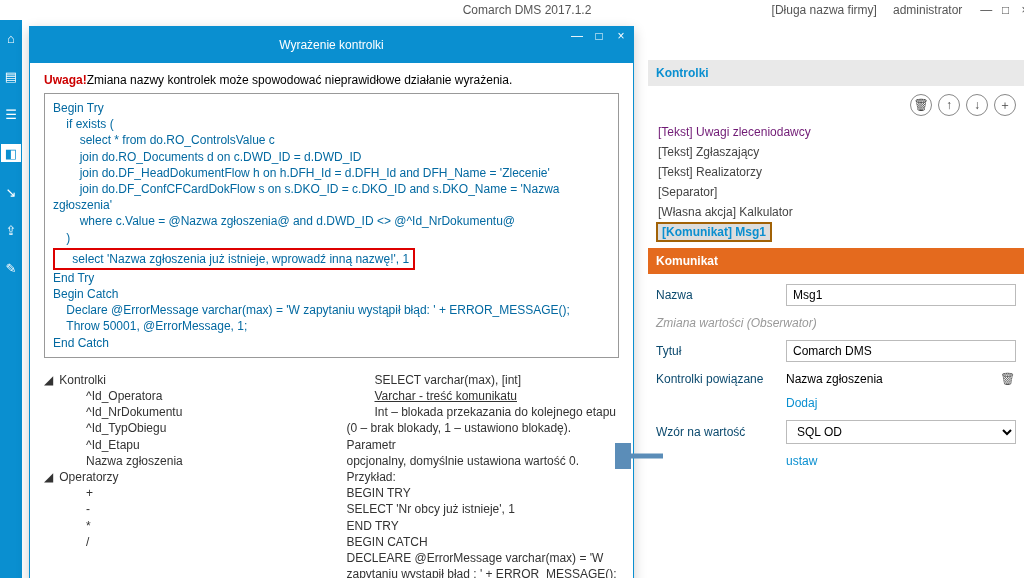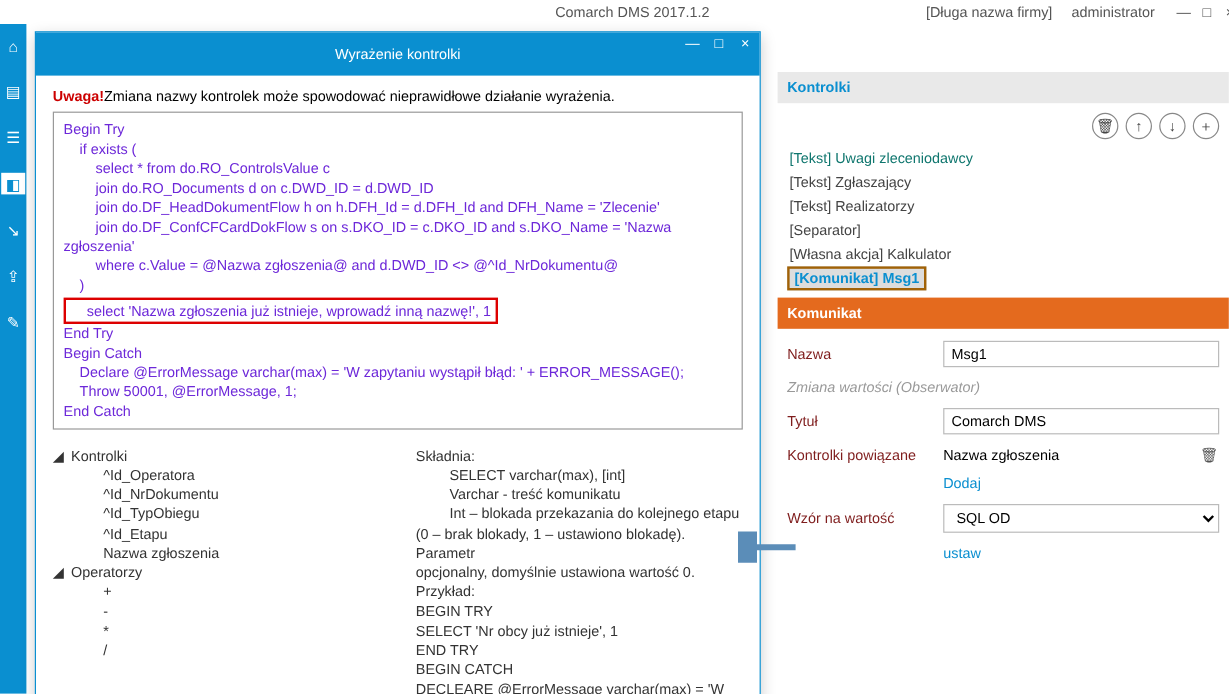--- a/index.html
+++ b/index.html
@@ -33,21 +33,21 @@
     .modal-titlebar {
       height: 36px; background: #0a8fd0; color: #fff; display: flex; align-items: center;
     }
     .modal-titlebar .t { margin: 0 auto; font-size: 12px; }
     .modal-titlebar .controls { position:absolute; right:4px; top:2px; display:flex; gap:6px; font-size:13px; }
     .modal-titlebar .controls span { cursor:pointer; width:16px; text-align:center; }
     .modal-body { padding: 10px 14px 14px 14px; }
     .warning { color: #000; margin-bottom: 6px; }
     .warning .tag { color: #c00; font-weight: bold; }
     .codebox {
-      border: 1px solid #999; padding: 6px 8px; font-family: inherit; color:#6d28d9;
+      border: 1px solid #999; padding: 6px 8px; font-family: inherit; color:#0369a1;
       line-height: 1.35; white-space: pre-wrap; position: relative;
     }
     .codebox .hl { border: 2px solid #d00; padding: 1px 4px; display: inline-block; margin-top:2px; }
     .help-panels { display:flex; margin-top: 14px; gap: 30px; line-height: 1.35; color:#333; }
     .help-panels .col { flex:1; }
     .help-panels .tri { font-family: "Segoe UI Symbol", sans-serif; margin-right:6px; }
     .help-panels .indent { padding-left: 42px; }
 
     
     .callout-arrow {
@@ -63,21 +63,21 @@
       display:flex; justify-content:flex-end; gap:6px; padding: 8px 8px 4px 8px;
     }
     .circ { width:22px; height:22px; border:1px solid #888; border-radius:50%;
             display:flex; align-items:center; justify-content:center; font-size:12px; color:#444; cursor:pointer; background:#fff; }
     .list { padding: 2px 8px 6px 8px; }
     .list-item { padding: 3px 2px; color:#444; border-bottom: none; }
     .list-item.sel { background:#ddd; border:2px solid #a16207; color:#0a8fd0; font-weight:bold; padding:1px 4px; display:inline-block; }
     .comms-header { background:#e46a1e; color:#fff; padding:6px 8px; font-weight:bold; }
     .form { padding: 10px 8px 0 8px; display:flex; flex-direction:column; gap:10px; }
     .form-row { display:flex; align-items:center; }
-    .form-row label { width:130px; color:#7f1d1d; }
+    .form-row label { width:130px; color:#0c4a6e; }
     .form-row .field { flex:1; }
     .form-row input[type="text"], .form-row select {
       width:100%; border:1px solid #bbb; padding:3px 6px; background:#fff;
     }
     .muted { color:#999; font-style:italic; }
     .linked-row { display:flex; align-items:center; }
     .linked-row .del { margin-left:auto; width:16px; cursor:pointer; color:#555; }
     .link { color:#0a8fd0; cursor:pointer; }
   </style>
 </head>
@@ -144,23 +144,22 @@
         <div class="indent">^Id_TypObiegu</div>
         <div class="indent">^Id_Etapu</div>
         <div class="indent">Nazwa zgłoszenia</div>
         <div><span class="tri">◢</span><span>Operatorzy</span></div>
         <div class="indent">+</div>
         <div class="indent">-</div>
         <div class="indent">*</div>
         <div class="indent">/</div>
       </div>
       <div class="col">
-        <div>Składnia:</div>
         <div style="padding-left:28px;">SELECT varchar(max), [int]</div>
-        <div style="padding-left:28px;">Varchar - treść komunikatu</div>
+        <div style="padding-left:28px;text-decoration:underline;">Varchar - treść komunikatu</div>
         <div style="padding-left:28px;">Int – blokada przekazania do kolejnego etapu</div>
         <div>(0 – brak blokady, 1 – ustawiono blokadę). Parametr</div>
         <div>opcjonalny, domyślnie ustawiona wartość 0.</div>
         <div>Przykład:</div>
         <div>BEGIN TRY</div>
         <div>        SELECT 'Nr obcy już istnieje', 1</div>
         <div>END TRY</div>
         <div>BEGIN CATCH</div>
         <div>        DECLEARE @ErrorMessage varchar(max) = 'W</div>
         <div>zapytaniu wystąpił błąd : ' + ERROR_MESSAGE();</div>
@@ -184,21 +183,21 @@
   <div class="section-header">Kontrolki</div>
 
   <div class="toolbar-row">
     <div class="circ">🗑</div>
     <div class="circ">↑</div>
     <div class="circ">↓</div>
     <div class="circ">＋</div>
   </div>
 
   <div class="list">
-    <div class="list-item" style="color:#0f766e;">[Tekst] Uwagi zleceniodawcy</div>
+    <div class="list-item" style="color:#701a75;">[Tekst] Uwagi zleceniodawcy</div>
     <div class="list-item">[Tekst] Zgłaszający</div>
     <div class="list-item">[Tekst] Realizatorzy</div>
     <div class="list-item">[Separator]</div>
     <div class="list-item">[Własna akcja] Kalkulator</div>
     <div><span class="list-item sel">[Komunikat] Msg1</span></div>
   </div>
 
   <div class="comms-header">Komunikat</div>
 
   <div class="form">

